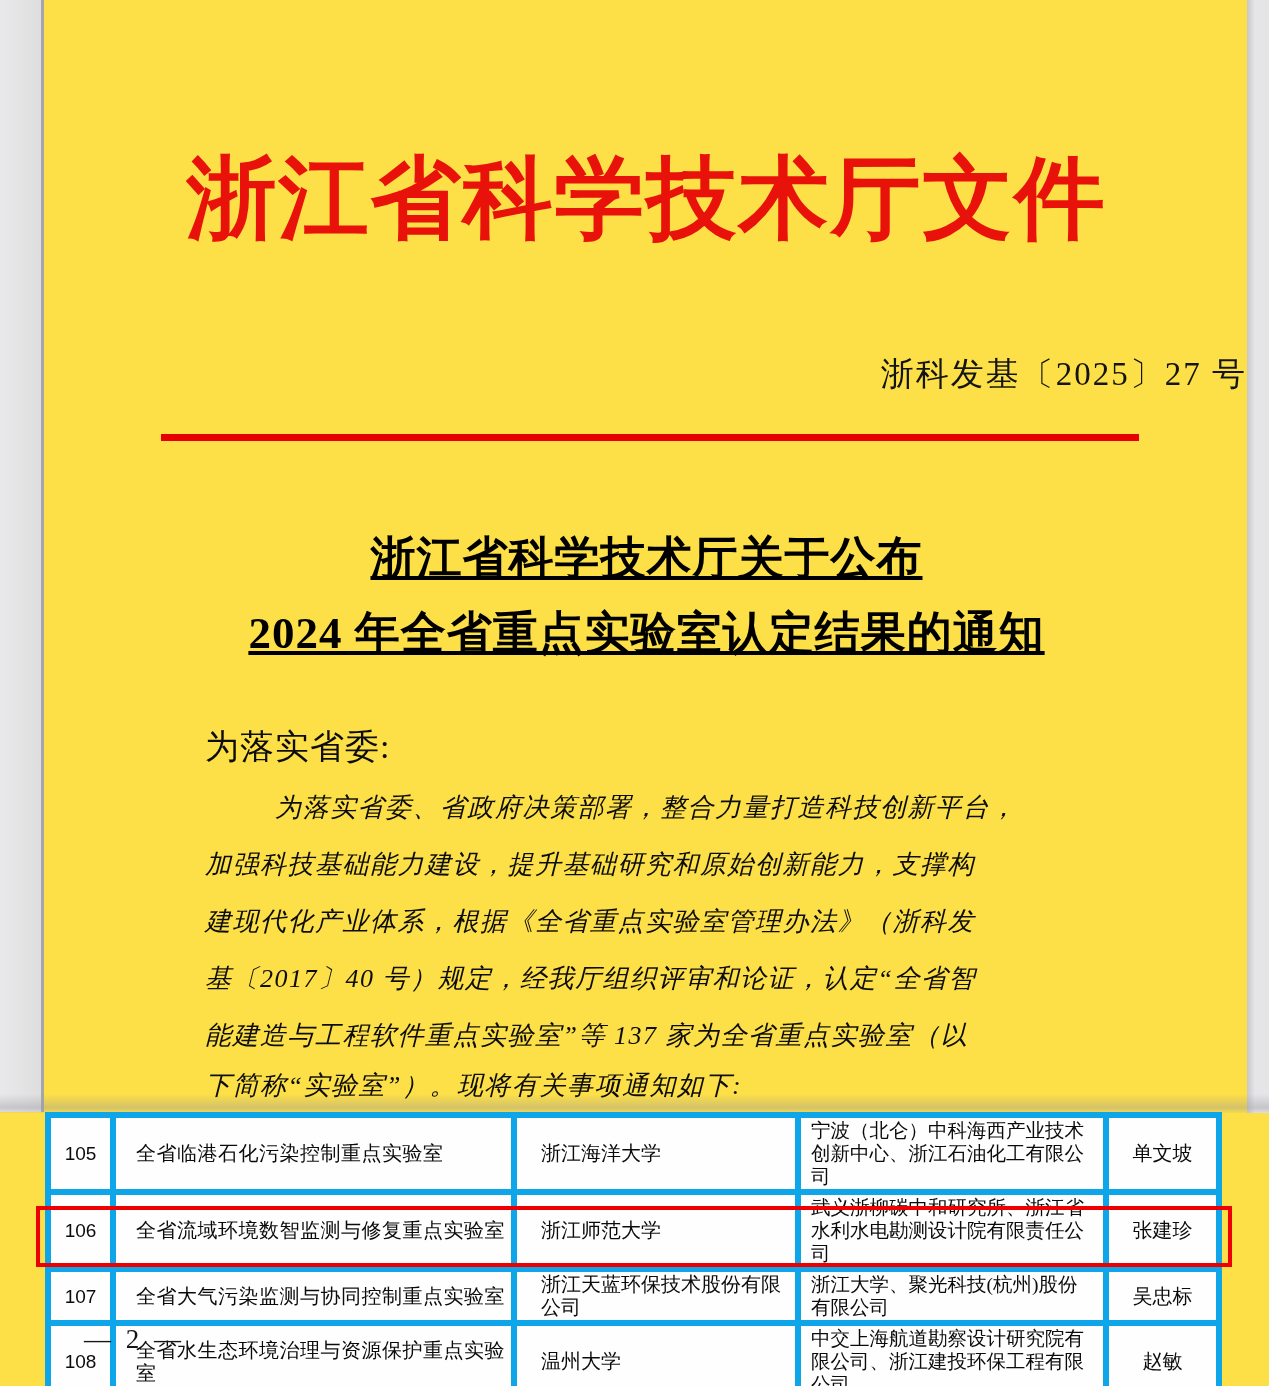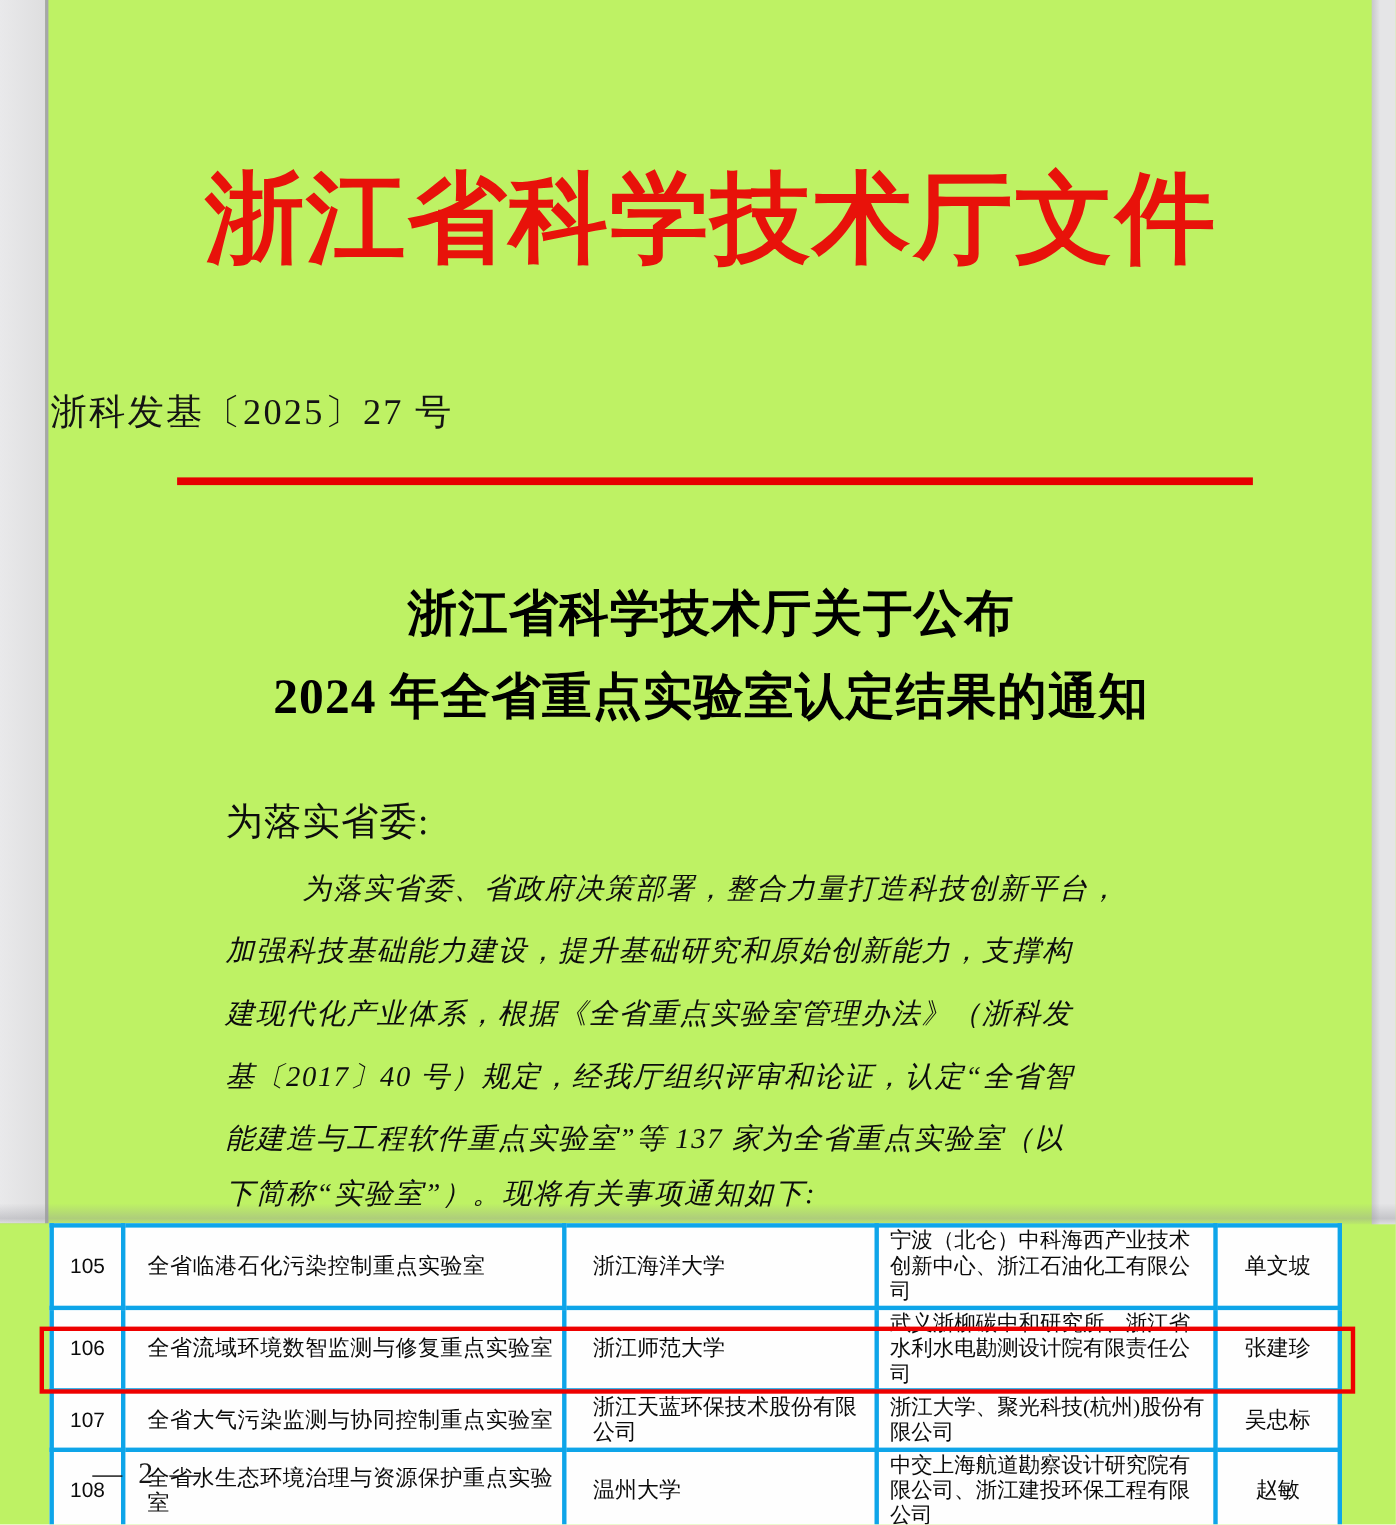--- a/index.html
+++ b/index.html
@@ -1,19 +1,19 @@
 <!DOCTYPE html>
 <html><head>
 <meta charset="utf-8">
 <style>
   * { margin:0; padding:0; box-sizing:border-box; }
   html,body { background:#ffffff; }
   .canvas {
     position:relative; width:1269px; height:1386px;
-    background:#bef264; overflow:hidden;
+    background:#fde047; overflow:hidden;
     font-family:"Liberation Serif","DejaVu Serif",serif;
     color:#111;
   }
   
   .strip-left {
     position:absolute; left:0; top:0; width:44px; height:1112px;
     background:linear-gradient(to right,#e9e9eb,#dededf);
     border-right:3px solid #a6a6aa;
   }
   .strip-right {
@@ -25,29 +25,29 @@
     background:linear-gradient(to bottom, rgba(150,150,158,0) 0%, rgba(150,150,158,0.40) 72%, rgba(150,150,158,0.08) 100%);
   }
   
   .doc-title {
     position:absolute; left:46px; top:138px; width:1201px;
     text-align:center; font-size:90px; font-weight:bold;
     color:#e8120a; letter-spacing:2px; white-space:nowrap;
   }
   .doc-number {
     position:absolute; left:46px; top:352px; width:1201px;
-    text-align:left; font-size:33px; letter-spacing:2px; color:#141414;
+    text-align:right; font-size:33px; letter-spacing:2px; color:#141414;
   }
   .red-rule {
     position:absolute; left:161px; top:434px; width:978px; height:7px;
     background:#e60000;
   }
   .heading {
     position:absolute; left:46px; width:1201px; text-align:center;
-    font-size:45px; font-weight:bold; color:#000; letter-spacing:1px; white-space:nowrap;
+    font-size:45px; font-weight:bold; color:#000; letter-spacing:1px; white-space:nowrap;text-decoration:underline;
   }
   .heading.h1 { top:528px; }
   .heading.h2 { top:603px; }
   .salutation {
     position:absolute; left:205px; top:724px;
     font-size:34px; color:#0d0d0d; letter-spacing:1px;
   }
   .body-line {
     position:absolute; left:205px; font-size:26px; color:#0d0d0d;
     letter-spacing:1.5px; white-space:nowrap;font-style:italic;
@@ -55,21 +55,21 @@
   .body-line.indent { left:275px; }
   .bl0 { top:790px; } .bl1 { top:847px; } .bl2 { top:904px; }
   .bl3 { top:961px; } .bl4 { top:1018px; } .bl5 { top:1068px; }
   
   .doc-table {
     position:absolute; left:45px; top:1112px;
     border-collapse:collapse; table-layout:fixed; width:1171px;
     background:#fefefe; font-size:20px; color:#0b0b0b;
   }
   .doc-table td {
-    border:4px solid #0ea5e9; vertical-align:middle;
+    border:6px solid #0ea5e9; vertical-align:middle;
     overflow:hidden; line-height:23px;
   }
   .doc-table tr:nth-child(1) { height:52px; }
   .doc-table tr:nth-child(2) { height:46px; }
   .doc-table tr:nth-child(3) { height:54px;margin-top:40px; }
   .doc-table tr:nth-child(4) { height:48px; }
   td.c-no   { text-align:center; font-family:"Liberation Sans","DejaVu Sans",sans-serif; font-size:19px; }
   td.c-lab  { padding-left:20px; letter-spacing:0.5px; }
   td.c-inst { padding-left:24px; }
   td.c-part { padding:1px 8px 1px 10px; font-size:19.5px; }

